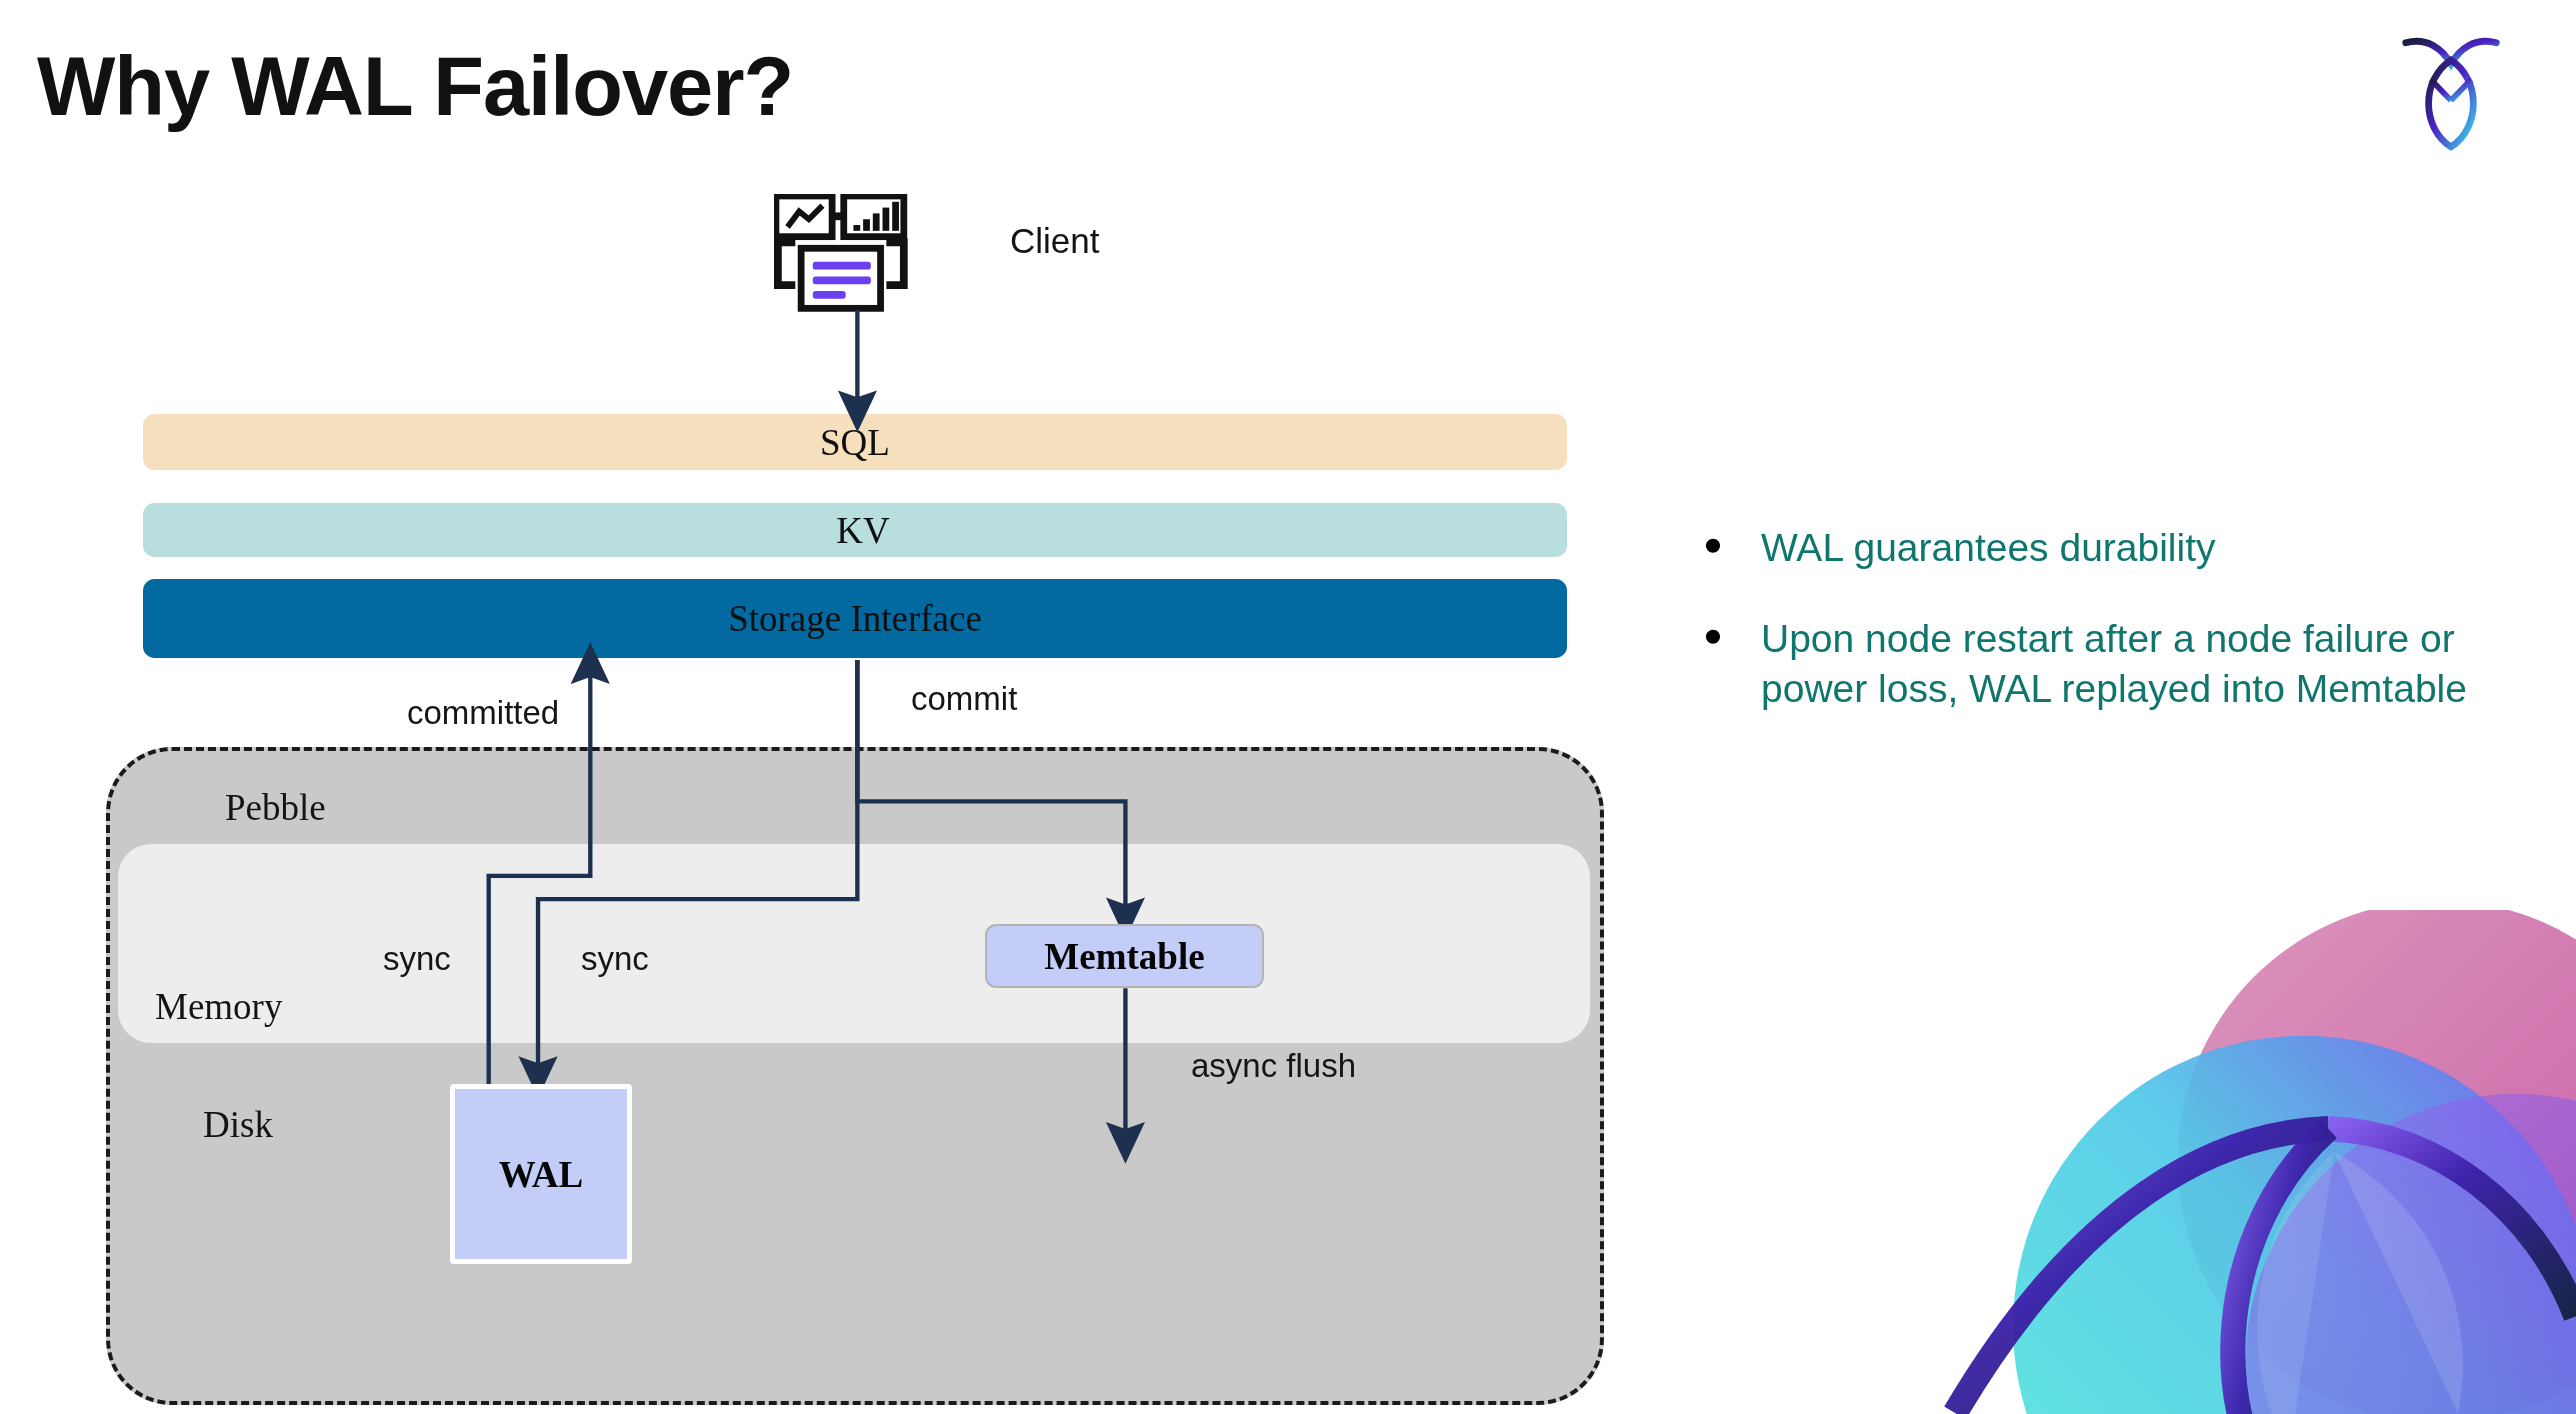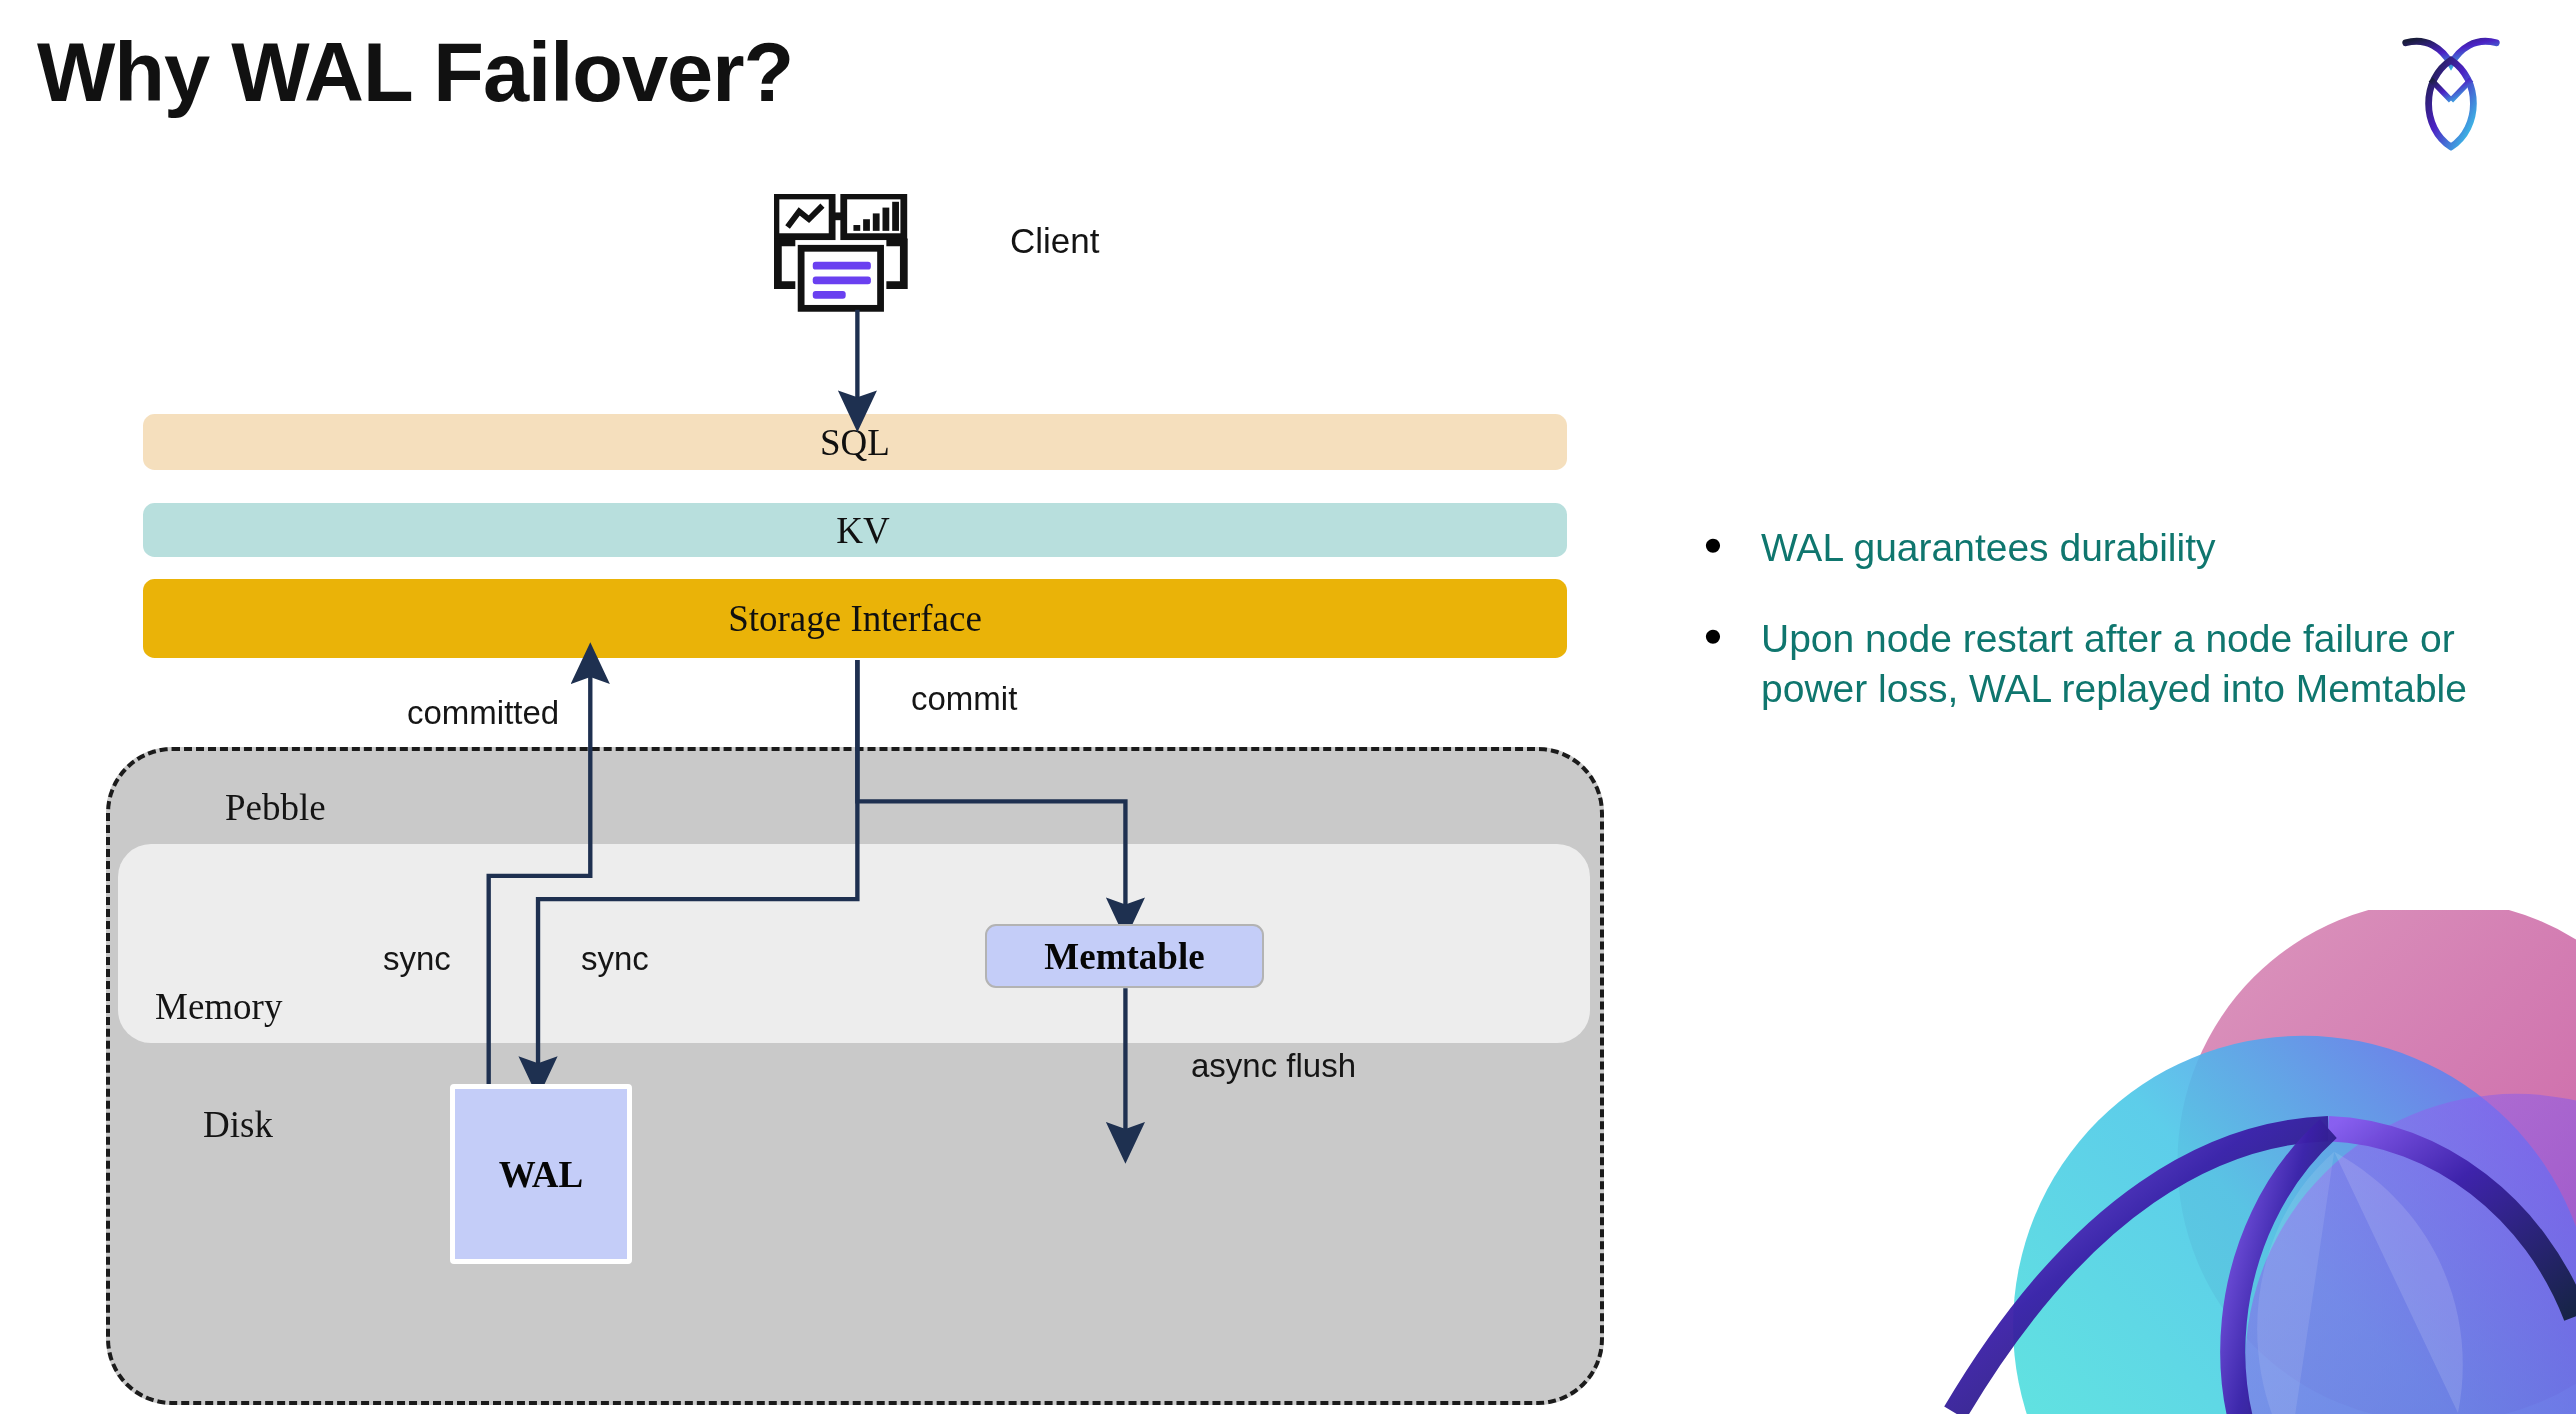--- a/index.html
+++ b/index.html
@@ -5,21 +5,21 @@
   * { box-sizing: border-box; margin: 0; padding: 0; }
   html, body {
     width: 2576px; height: 1415px;
     background: #ffffff; overflow: hidden;
     font-family: "Liberation Sans", sans-serif;
   }
   #slide { position: relative; width: 2576px; height: 1415px; background:#fff; overflow:hidden; }
 
   
   #title {
-    position: absolute; left: 37px; top: 25px;
+    position: absolute; left: 37px; top: 39px;
     font-size: 83px; font-weight: 700; letter-spacing: -1px;
     color: #111111; white-space: nowrap;
     font-family: "Liberation Sans", sans-serif;
   }
 
   
   #logo { position: absolute; left: 2398px; top: 27px; width: 106px; height: 126px; }
 
   
   #client-icon { position: absolute; left: 774px; top: 194px; width: 155px; height: 126px; }
@@ -31,21 +31,21 @@
   
   .layer-bar {
     position: absolute; left: 143px; width: 1424px;
     border-radius: 11.6px;
     display: flex; align-items: center; justify-content: center;
     font-family: "Liberation Serif", serif;
     font-size: 37px; color: #101010;
   }
   #bar-sql { top: 414px; height: 56px; background: #f5dfbd; align-items: center; }
   #bar-kv  { top: 503px; height: 54px; background: #b8dfdd; padding-left: 16px; }
-  #bar-si  { top: 579px; height: 79px; background: #eab308; }
+  #bar-si  { top: 579px; height: 79px; background: #0369a1; }
 
   
   #pebble {
     position: absolute; left: 106px; top: 747px;
     width: 1498px; height: 658px;
     background: #c9c9c9;
     border: 4.8px dashed #1b1b1b;
     border-radius: 66px;
   }
   #pebble-label {

